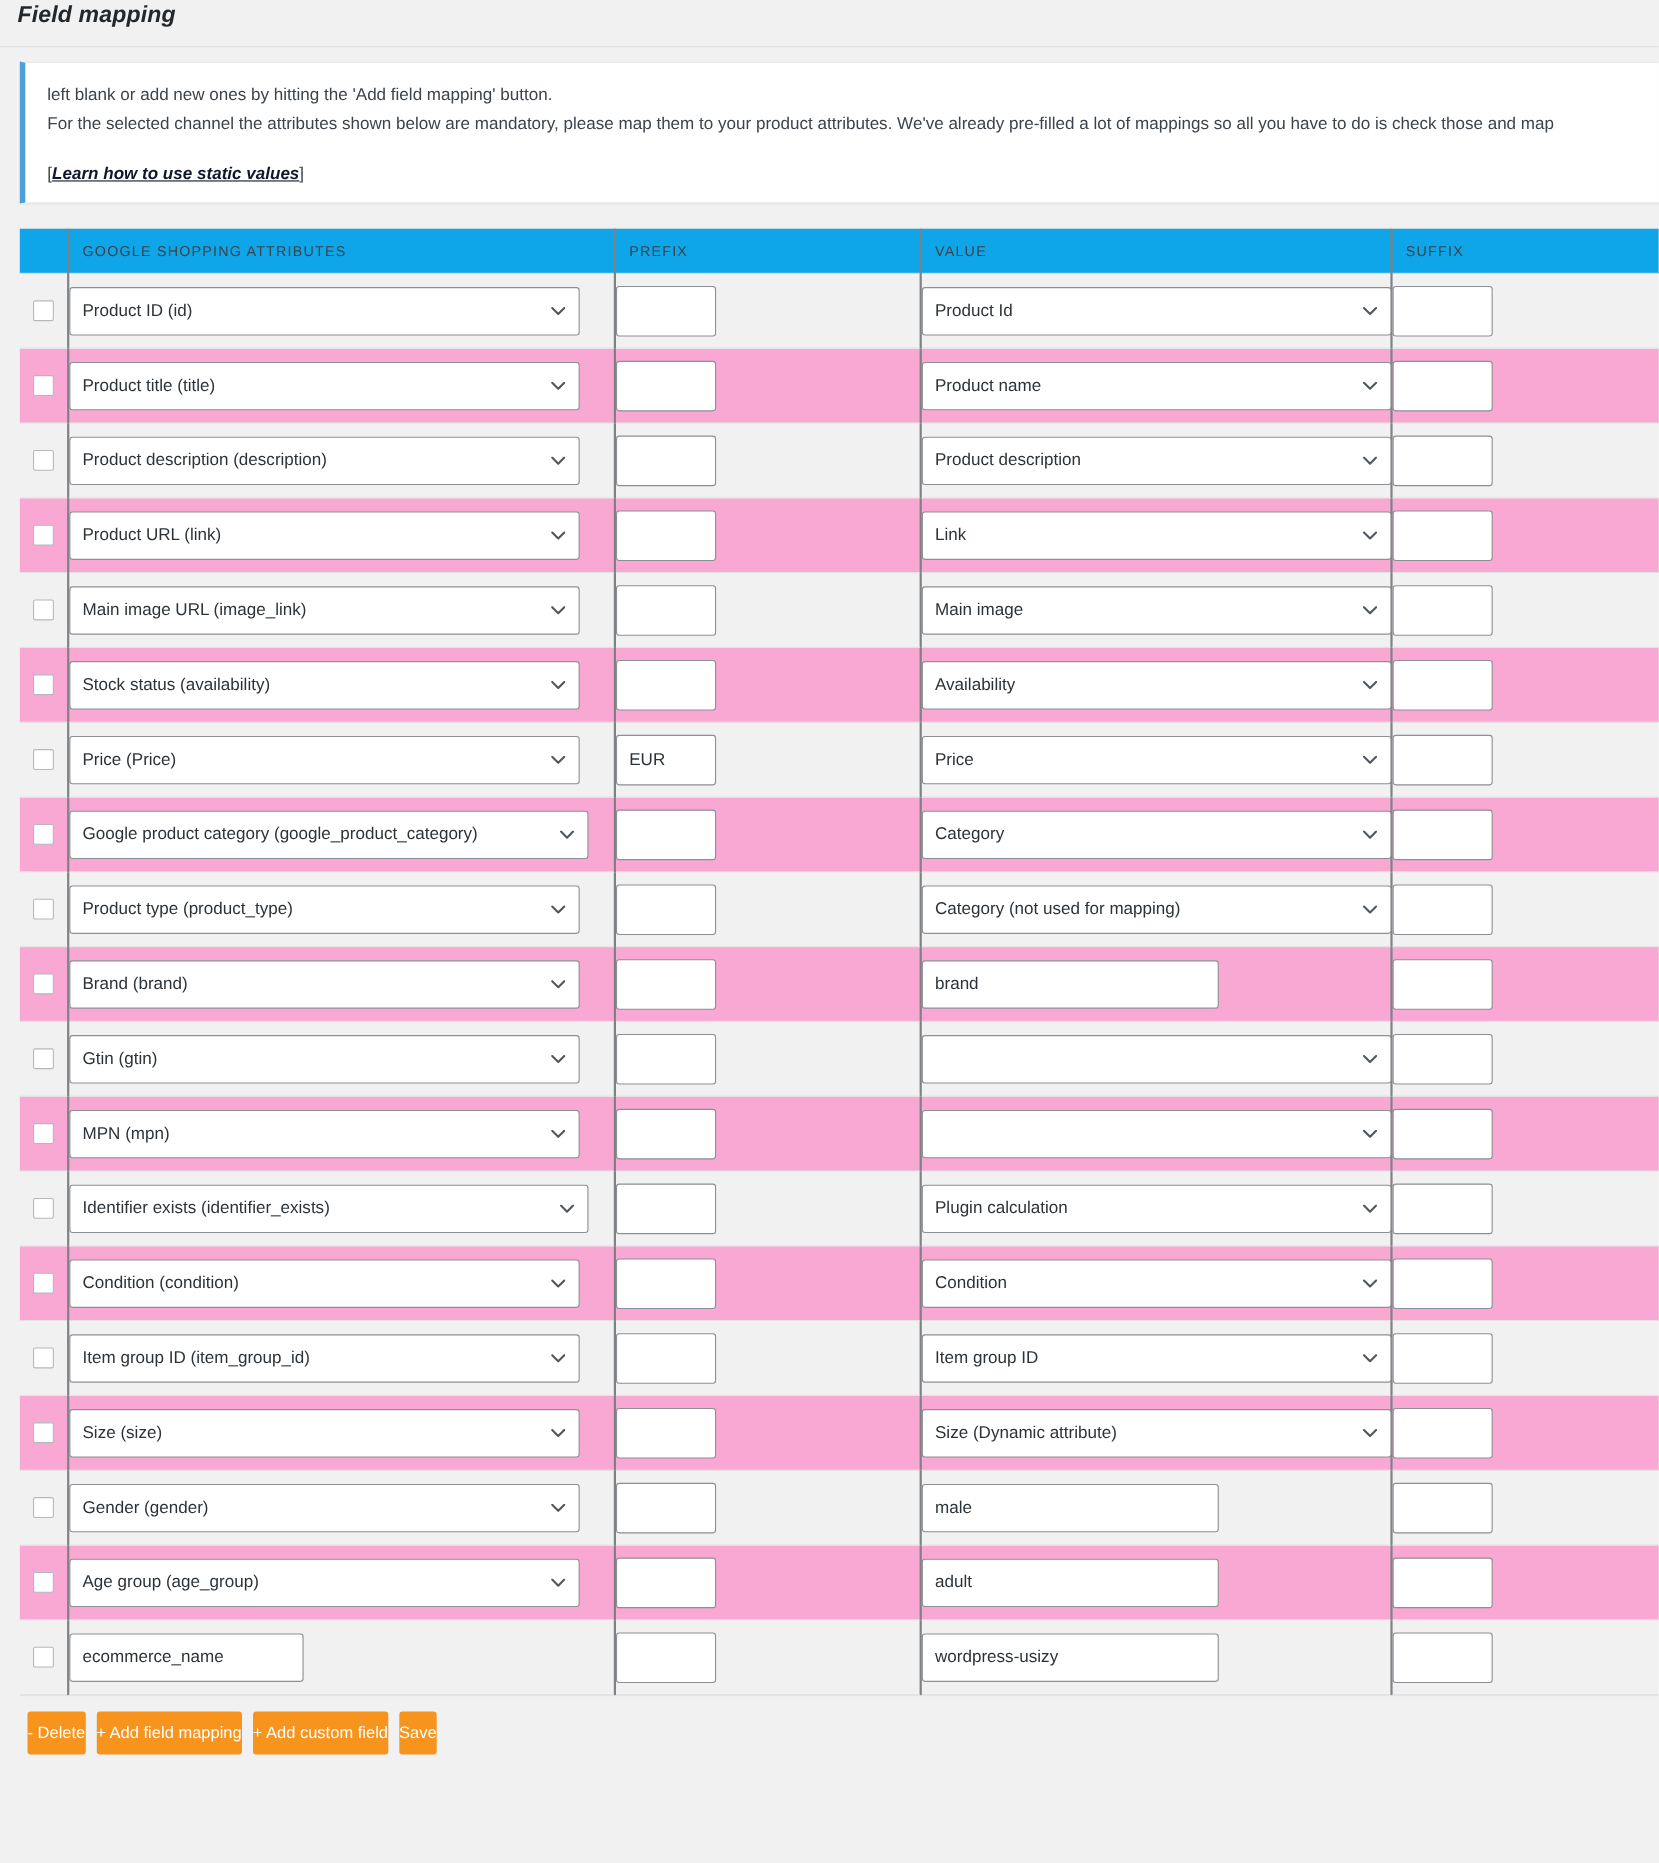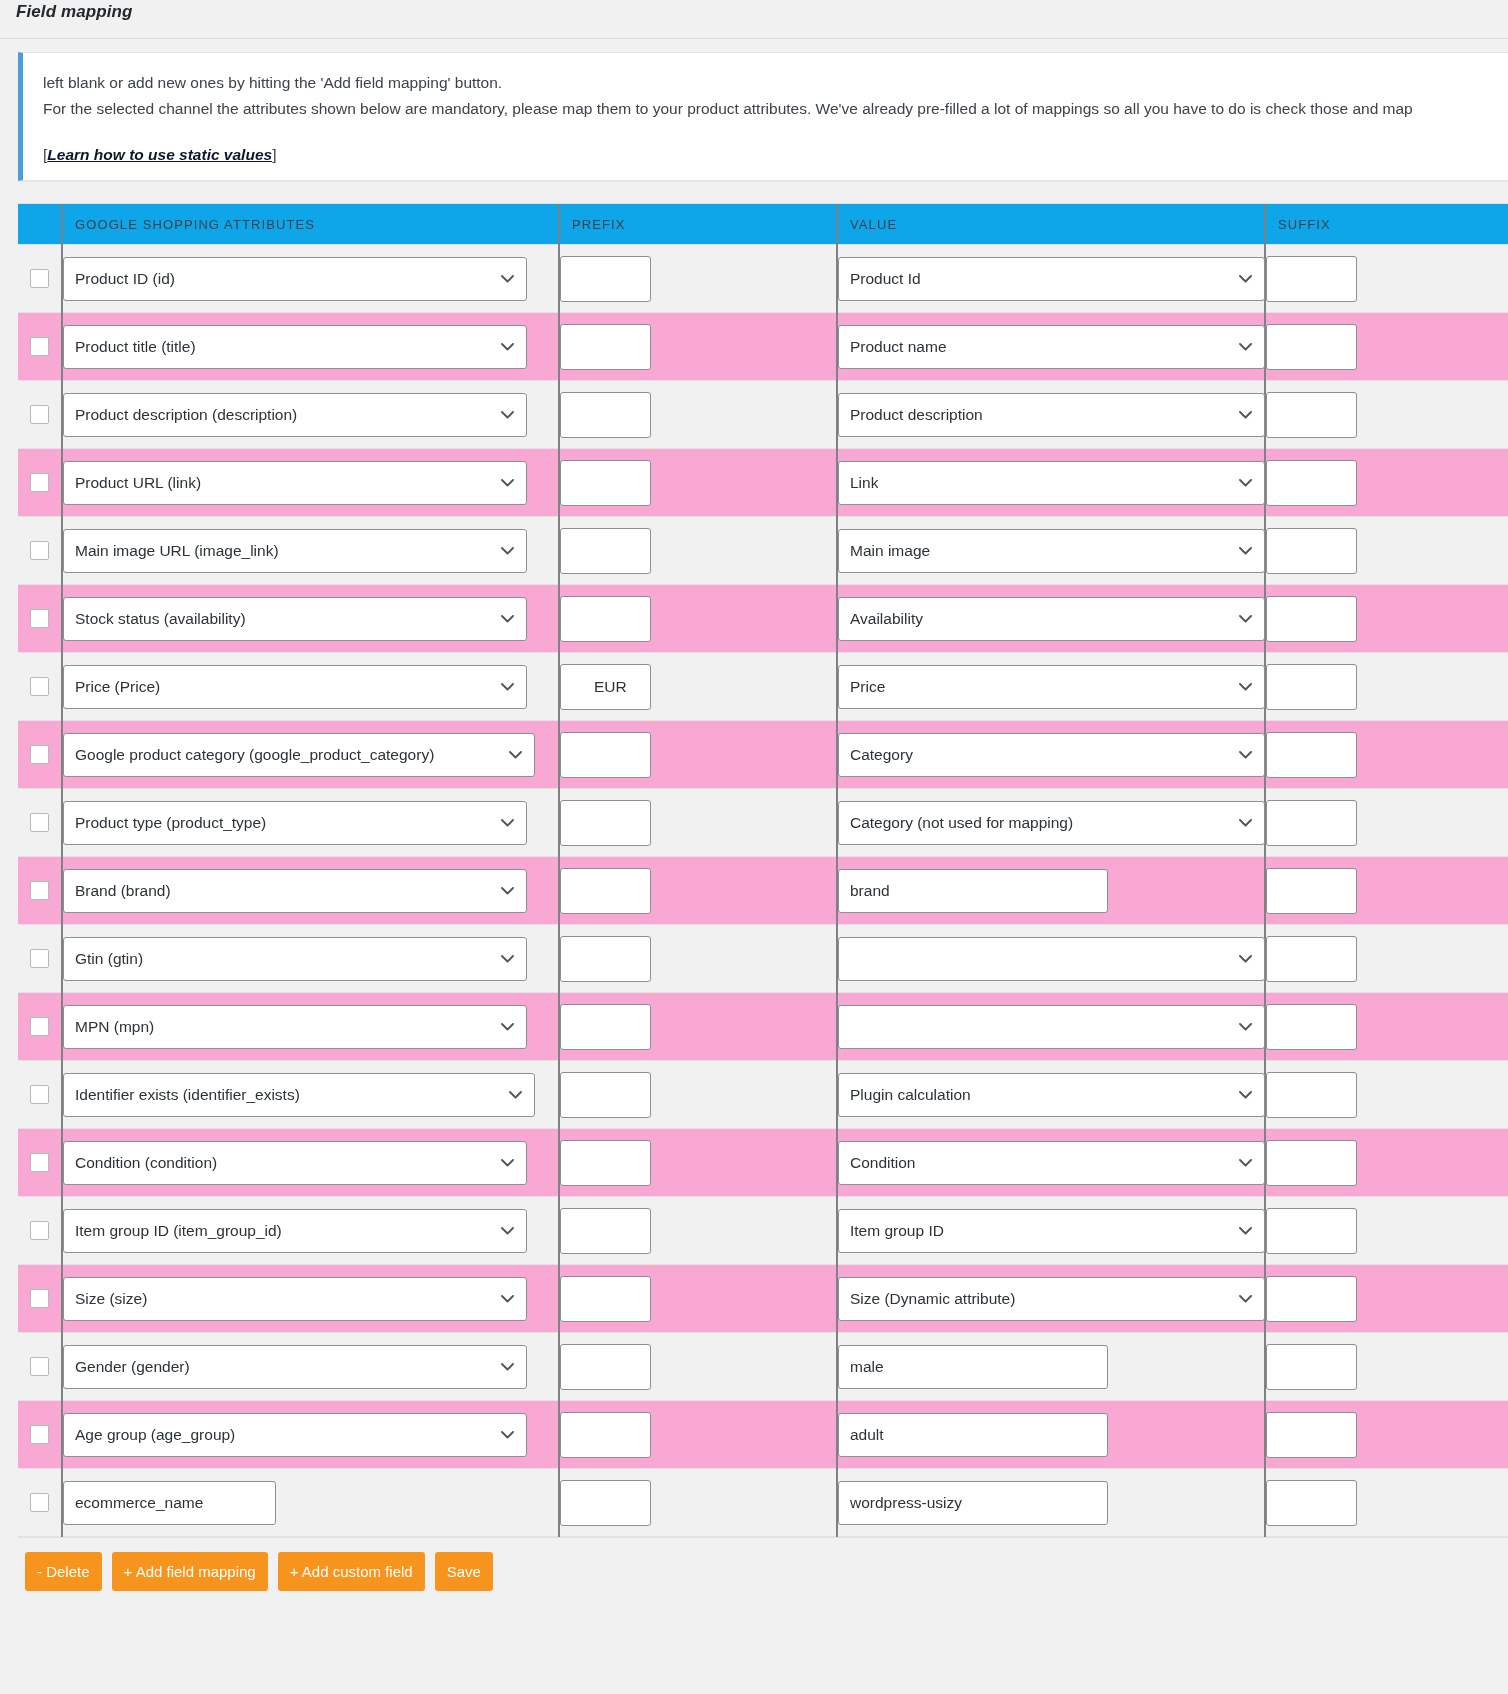--- a/index.html
+++ b/index.html
@@ -11,21 +11,21 @@
     overflow: hidden;
   }
   #page {
     position: relative;
     width: 1508px; height: 1694px;
     background: #f1f1f1;
   }
 
   
   .page-title {
-    font-size: 17px;
+    font-size: 21px;
     font-style: italic;
     font-weight: bold;
     color: #23282d;
     padding: 2px 0 0 16px;
     letter-spacing: .1px;
   }
   .title-rule {
     height: 1px;
     background: #dcdcdc;
     margin: 16px 0 0 0;
@@ -147,36 +147,36 @@
     right: 12px;
     top: 50%;
     width: 13px; height: 8px;
     margin-top: -4px;
   }
   .sel.attr  { width: 464px; text-align: center; }
   .sel.attr.wide { width: 472px; }
   .sel.val   { width: 427px; }
   .txt.val-s { width: 270px; }
   .txt.attr-s{ width: 213px; }
-  .txt.small { width: 91px; height: 46px; padding-left: 22px; }
+  .txt.small { width: 91px; height: 46px; }
 
   
   .btnbar {
     margin: 14px 0 0 25px;
     display: flex;
     gap: 10px;
   }
   .btn {
     background: #f7941e;
     color: #fff;
     border: 0;
     border-radius: 3px;
     font-size: 15px;
     font-family: "Liberation Sans", sans-serif;
-    padding: 0 12px;
+    padding: 0 0;
     height: 39px;
     line-height: 39px;
     cursor: pointer;
     white-space: nowrap;
   }
 </style>
 </head>
 <body>
 
 <div id="page">

